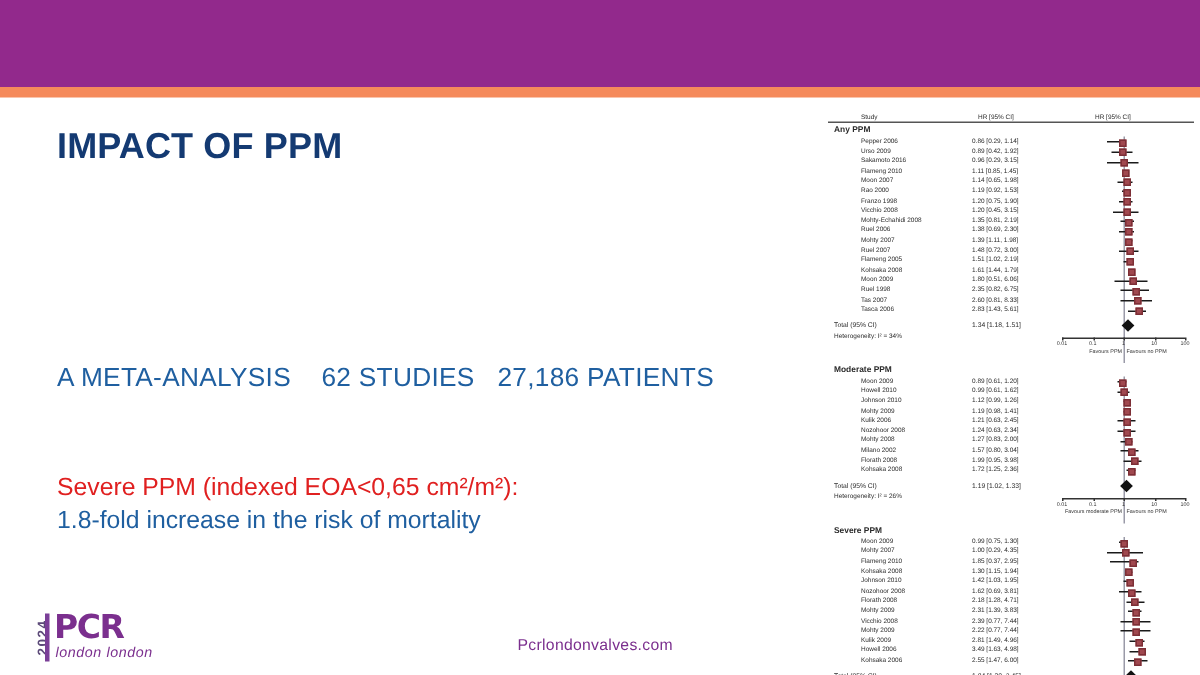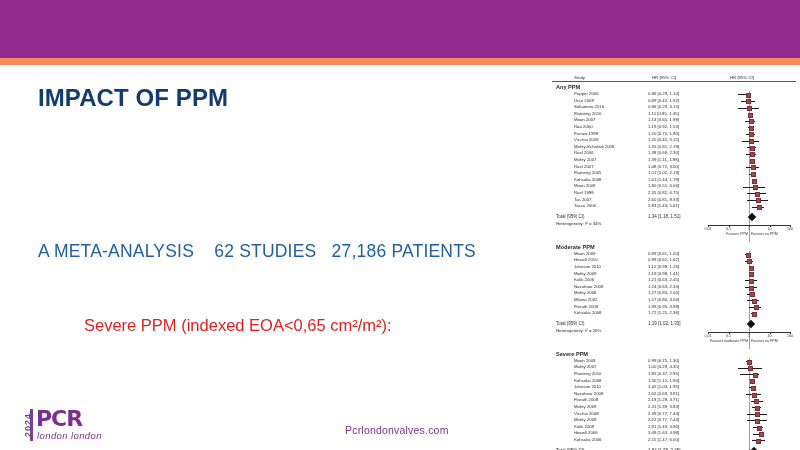--- a/index.html
+++ b/index.html
@@ -36,21 +36,21 @@
   .big-title .l2{display:block;}
 
   .subline{
     position:absolute;left:38px;top:176px;width:500px;
     color:#1f5fa0;font-size:17.5px;letter-spacing:.2px;white-space:pre;
   }
 
   .block{position:absolute;left:38px;width:500px;}
   .block-sev{top:249px;}
   .block-mod{top:329px;}
-  .blk-red{color:#e02020;font-size:16.5px;line-height:22px;margin-left:46px;}
+  .blk-red{color:#e02020;font-size:16.5px;line-height:22px;}
   .blk-blue{color:#1f5fa0;font-size:16.5px;line-height:22px;}
 
   
   .logo{position:absolute;left:14px;top:406px;width:140px;height:38px;}
   .logo-year{
     position:absolute;left:0;top:2px;
     transform:rotate(-90deg);transform-origin:left top;
     color:#5c4a79;font-size:9px;font-weight:bold;letter-spacing:1px;
     width:34px;text-align:center;
     margin-left:9px;margin-top:34px;
@@ -138,20 +138,21 @@
   <div class="left">
 
     <div class="big-title">
       <span>IMPACT OF PPM</span>
     </div>
 
     <div class="subline">A META-ANALYSIS    62 STUDIES   27,186 PATIENTS</div>
 
     <div class="block block-sev">
       <div class="blk-red">Severe PPM (indexed EOA&lt;0,65 cm²/m²):</div>
+      <div class="blk-blue">1.8-fold increase in the risk of mortality</div>
     </div>
 
     <div class="block block-mod">
     </div>
   </div>
 
   <div class="logo">
     <div class="logo-year">2024</div>
     <div class="logo-bar"></div>
     <div class="logo-pcr">PCR</div>

